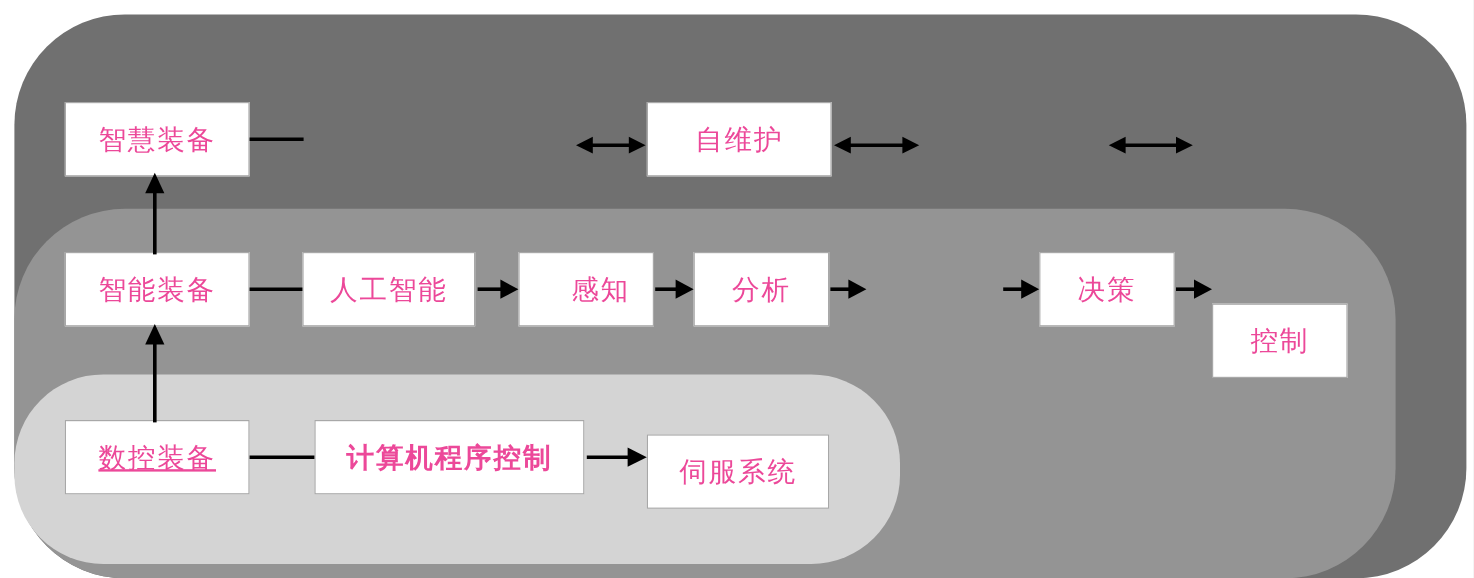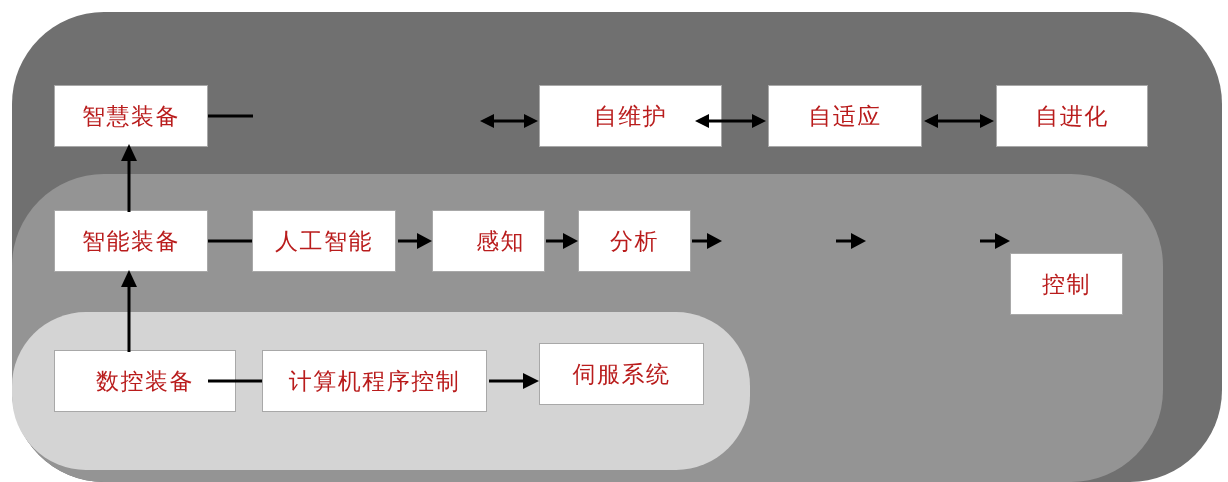--- a/index.html
+++ b/index.html
@@ -47,21 +47,21 @@
   }
 
   .node {
     position: absolute;
     box-sizing: border-box;
     background: #ffffff;
     border: 1px solid #a8a8a8;
     display: flex;
     align-items: center;
     justify-content: center;
-    color: #b91c1c;
+    color: #ec4899;
     font-size: 23px;
     letter-spacing: 1.5px;
     line-height: 1;
     white-space: nowrap;
   }
 
   .connector {
     position: absolute;
   }
   .connector svg {
@@ -74,25 +74,23 @@
 
 <div id="canvas">
 
   <div class="panel panel-outer"></div>
   <div class="panel panel-middle"></div>
   <div class="panel panel-inner"></div>
 
   <div class="node" style="left:54px; top:85px; width:154px; height:62px;">智慧装备</div>
 
 
-  <div class="node" style="left:539px; top:85px; width:183px; height:62px;">自维护</div>
-
-  <div class="node" style="left:768px; top:85px; width:154px; height:62px;">自适应</div>
-
-  <div class="node" style="left:996px; top:85px; width:152px; height:62px;">自进化</div>
+  <div class="node" style="left:539px; top:85px; width:154px; height:62px;">自维护</div>
+
+
 
   <div class="connector" style="left:208px; top:110px; width:45px; height:12px;">
     <svg width="45" height="12" viewBox="0 0 45 12">
       <line x1="0" y1="6" x2="45" y2="6" stroke="#000" stroke-width="3"></line>
     </svg>
   </div>
 
   <div class="connector" style="left:480px; top:110px; width:58px; height:22px;">
     <svg width="58" height="22" viewBox="0 0 58 22">
       <line x1="8" y1="11" x2="50" y2="11" stroke="#000" stroke-width="3"></line>
@@ -119,20 +117,21 @@
 
   <div class="node" style="left:252px; top:210px; width:144px; height:62px;">人工智能</div>
 
   <div class="node" style="left:54px; top:210px; width:154px; height:62px;">智能装备</div>
 
   <div class="node" style="left:432px; top:210px; width:113px; height:62px;padding-left:24px;">感知</div>
 
   <div class="node" style="left:578px; top:210px; width:113px; height:62px;">分析</div>
 
 
+  <div class="node" style="left:866px; top:210px; width:113px; height:62px;">决策</div>
 
   <div class="node" style="left:1010px; top:210px; width:113px; height:62px;margin-top:43px;">控制</div>
 
   <div class="connector" style="left:208px; top:235px; width:44px; height:12px;">
     <svg width="44" height="12" viewBox="0 0 44 12">
       <line x1="0" y1="6" x2="44" y2="6" stroke="#000" stroke-width="3"></line>
     </svg>
   </div>
 
   <div class="connector" style="left:398px; top:230px; width:34px; height:22px;">
@@ -163,25 +162,25 @@
     </svg>
   </div>
 
   <div class="connector" style="left:980px; top:230px; width:30px; height:22px;">
     <svg width="30" height="22" viewBox="0 0 30 22">
       <line x1="0" y1="11" x2="20" y2="11" stroke="#000" stroke-width="3"></line>
       <polygon points="30,11 15,3 15,19" fill="#000"></polygon>
     </svg>
   </div>
 
-  <div class="node" style="left:54px; top:350px; width:182px; height:62px;">数控装备</div>
-
-  <div class="node" style="left:262px; top:350px; width:225px; height:62px;">计算机程序控制</div>
-
-  <div class="node" style="left:539px; top:343px; width:165px; height:62px;">伺服系统</div>
+  <div class="node" style="left:54px; top:350px; width:154px; height:62px;text-decoration:underline;">数控装备</div>
+
+  <div class="node" style="left:262px; top:350px; width:225px; height:62px;font-weight:bold;">计算机程序控制</div>
+
+  <div class="node" style="left:539px; top:362px; width:152px; height:62px;">伺服系统</div>
 
   <div class="connector" style="left:208px; top:375px; width:54px; height:12px;">
     <svg width="54" height="12" viewBox="0 0 54 12">
       <line x1="0" y1="6" x2="54" y2="6" stroke="#000" stroke-width="3"></line>
     </svg>
   </div>
 
   <div class="connector" style="left:489px; top:370px; width:50px; height:22px;">
     <svg width="50" height="22" viewBox="0 0 50 22">
       <line x1="0" y1="11" x2="38" y2="11" stroke="#000" stroke-width="3"></line>

